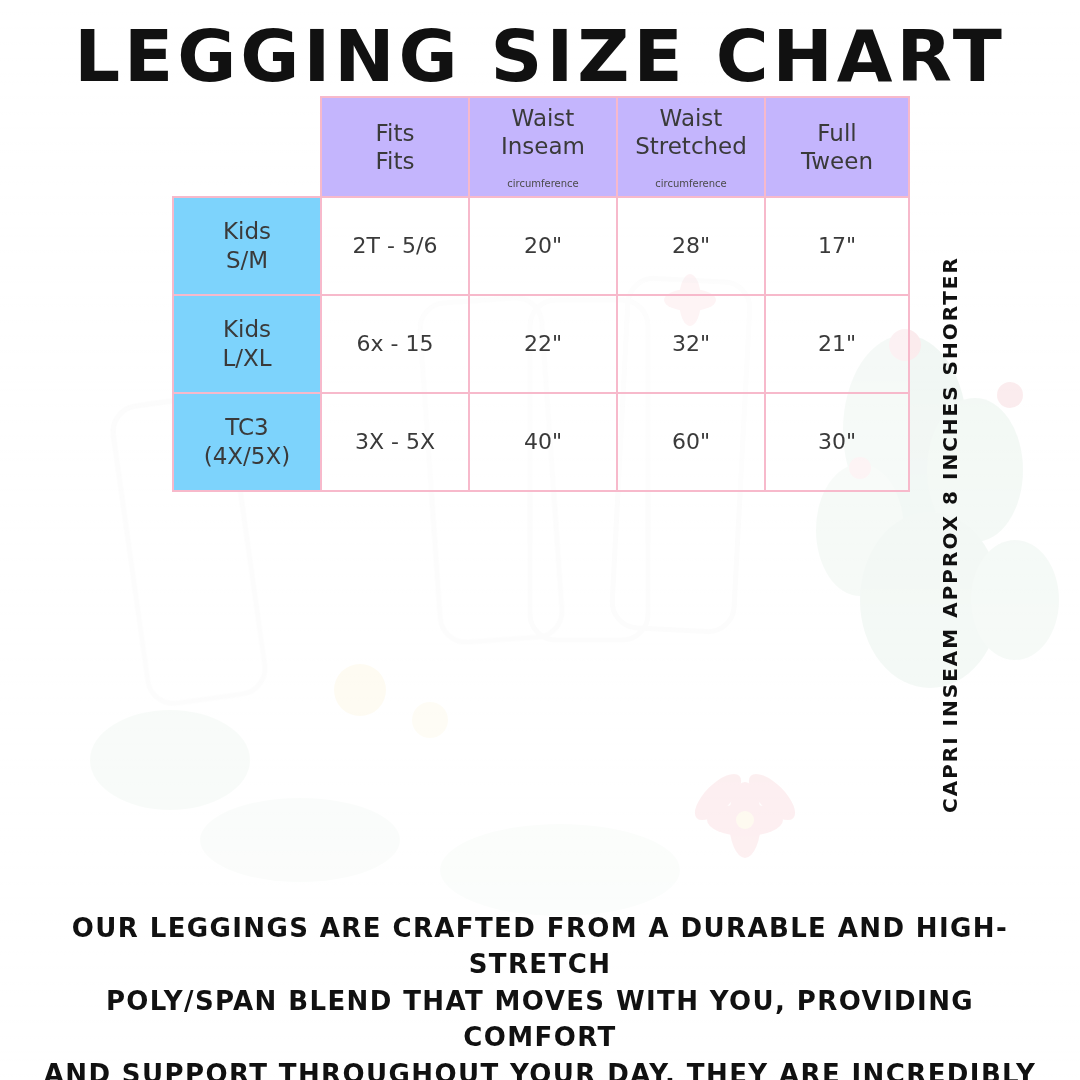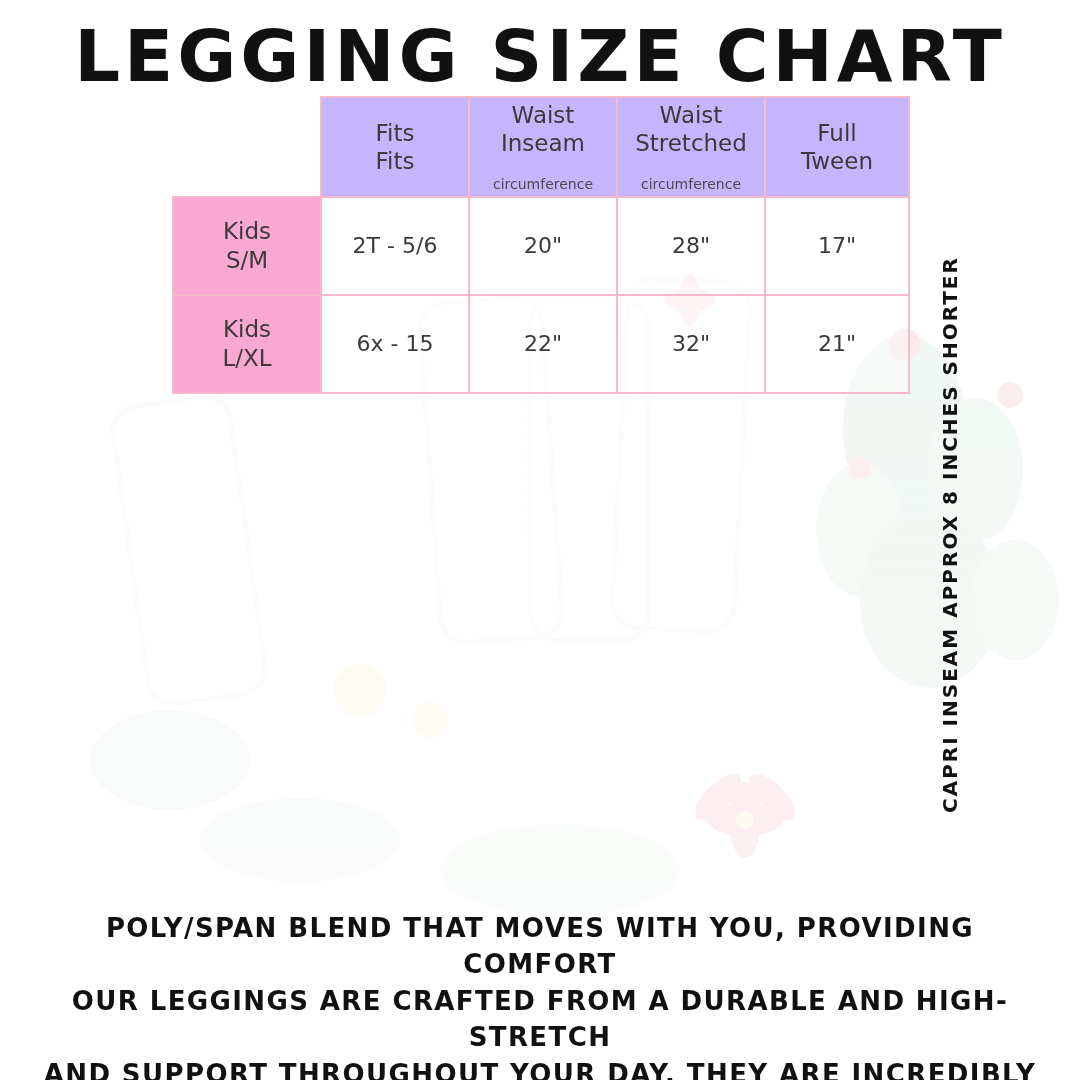--- a/index.html
+++ b/index.html
@@ -80,27 +80,27 @@
 
   thead th {
     background: #c4b5fd;
     height: 98px;
     font-size: 23px;
     line-height: 1.22;
     color: #3a3a3a;
   }
   thead th .sub {
     display: block;
-    font-size: 14px;
+    font-size: 10px;
     margin-top: 18px;
     color: #4a4a4a;
   }
 
   tbody th.size-cell {
-    background: #f9a8d4;
+    background: #7dd3fc;
     height: 96px;
     font-size: 23px;
     line-height: 1.24;
     font-weight: 400;
     color: #3a3a3a;
   }
   tbody td {
     background: rgba(255,255,255,0.30);
     font-size: 22px;
     line-height: 1.26;
@@ -258,26 +258,39 @@
         </td>
         <td>22"</td>
         <td>32"</td>
         <td>21"</td>
       </tr>
 
 
 
 
 
+      <tr>
+        <th class="size-cell">
+          <span>TC3</span><br>
+          <span>(4X/5X)</span>
+        </th>
+        <td>
+          <span>3X - 5X</span>
+          <span class="l2"></span>
+        </td>
+        <td>40"</td>
+        <td>60"</td>
+        <td>30"</td>
+      </tr>
 
     </tbody>
   </table>
 
   <div id="side-note">CAPRI INSEAM APPROX 8 INCHES SHORTER</div>
 
   <div id="footer-note">
+    <span class="fl">OUR LEGGINGS ARE CRAFTED FROM A DURABLE AND HIGH-STRETCH</span>
     <span class="fl">POLY/SPAN BLEND THAT MOVES WITH YOU, PROVIDING COMFORT</span>
-    <span class="fl">OUR LEGGINGS ARE CRAFTED FROM A DURABLE AND HIGH-STRETCH</span>
     <span class="fl">AND SUPPORT THROUGHOUT YOUR DAY. THEY ARE INCREDIBLY SOFT,</span>
 
   </div>
 
 </div>
 
 </body></html>

